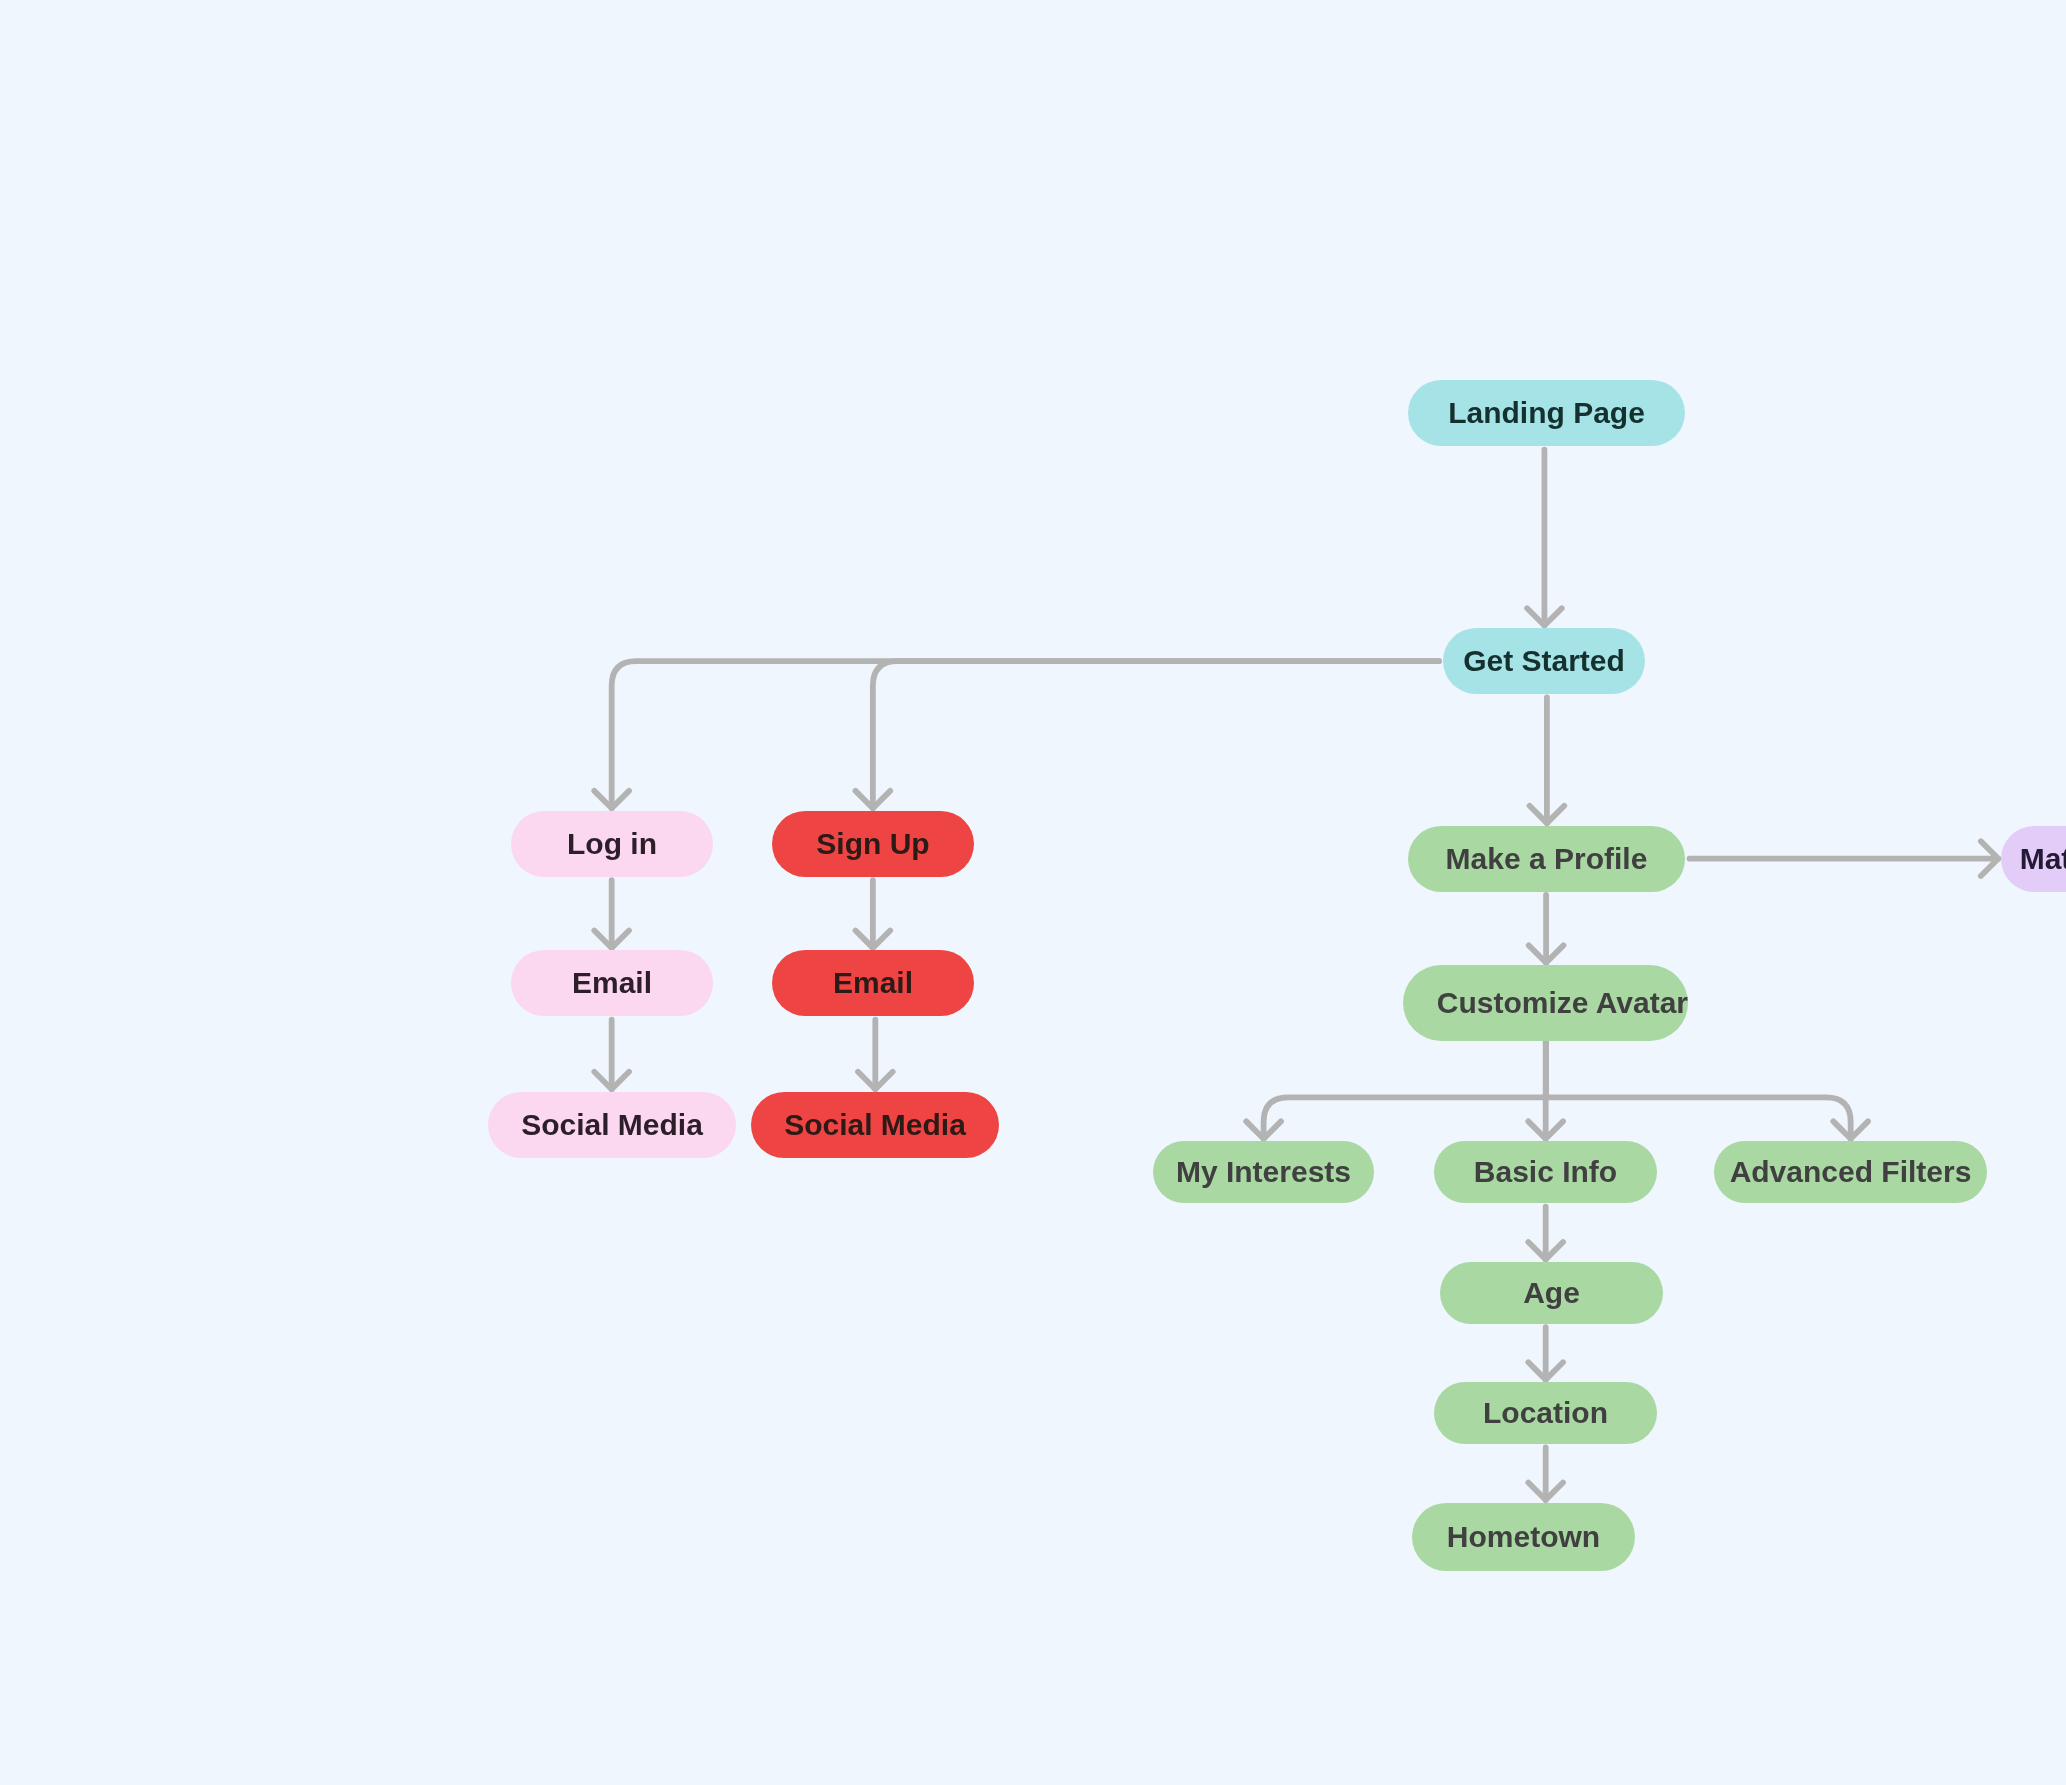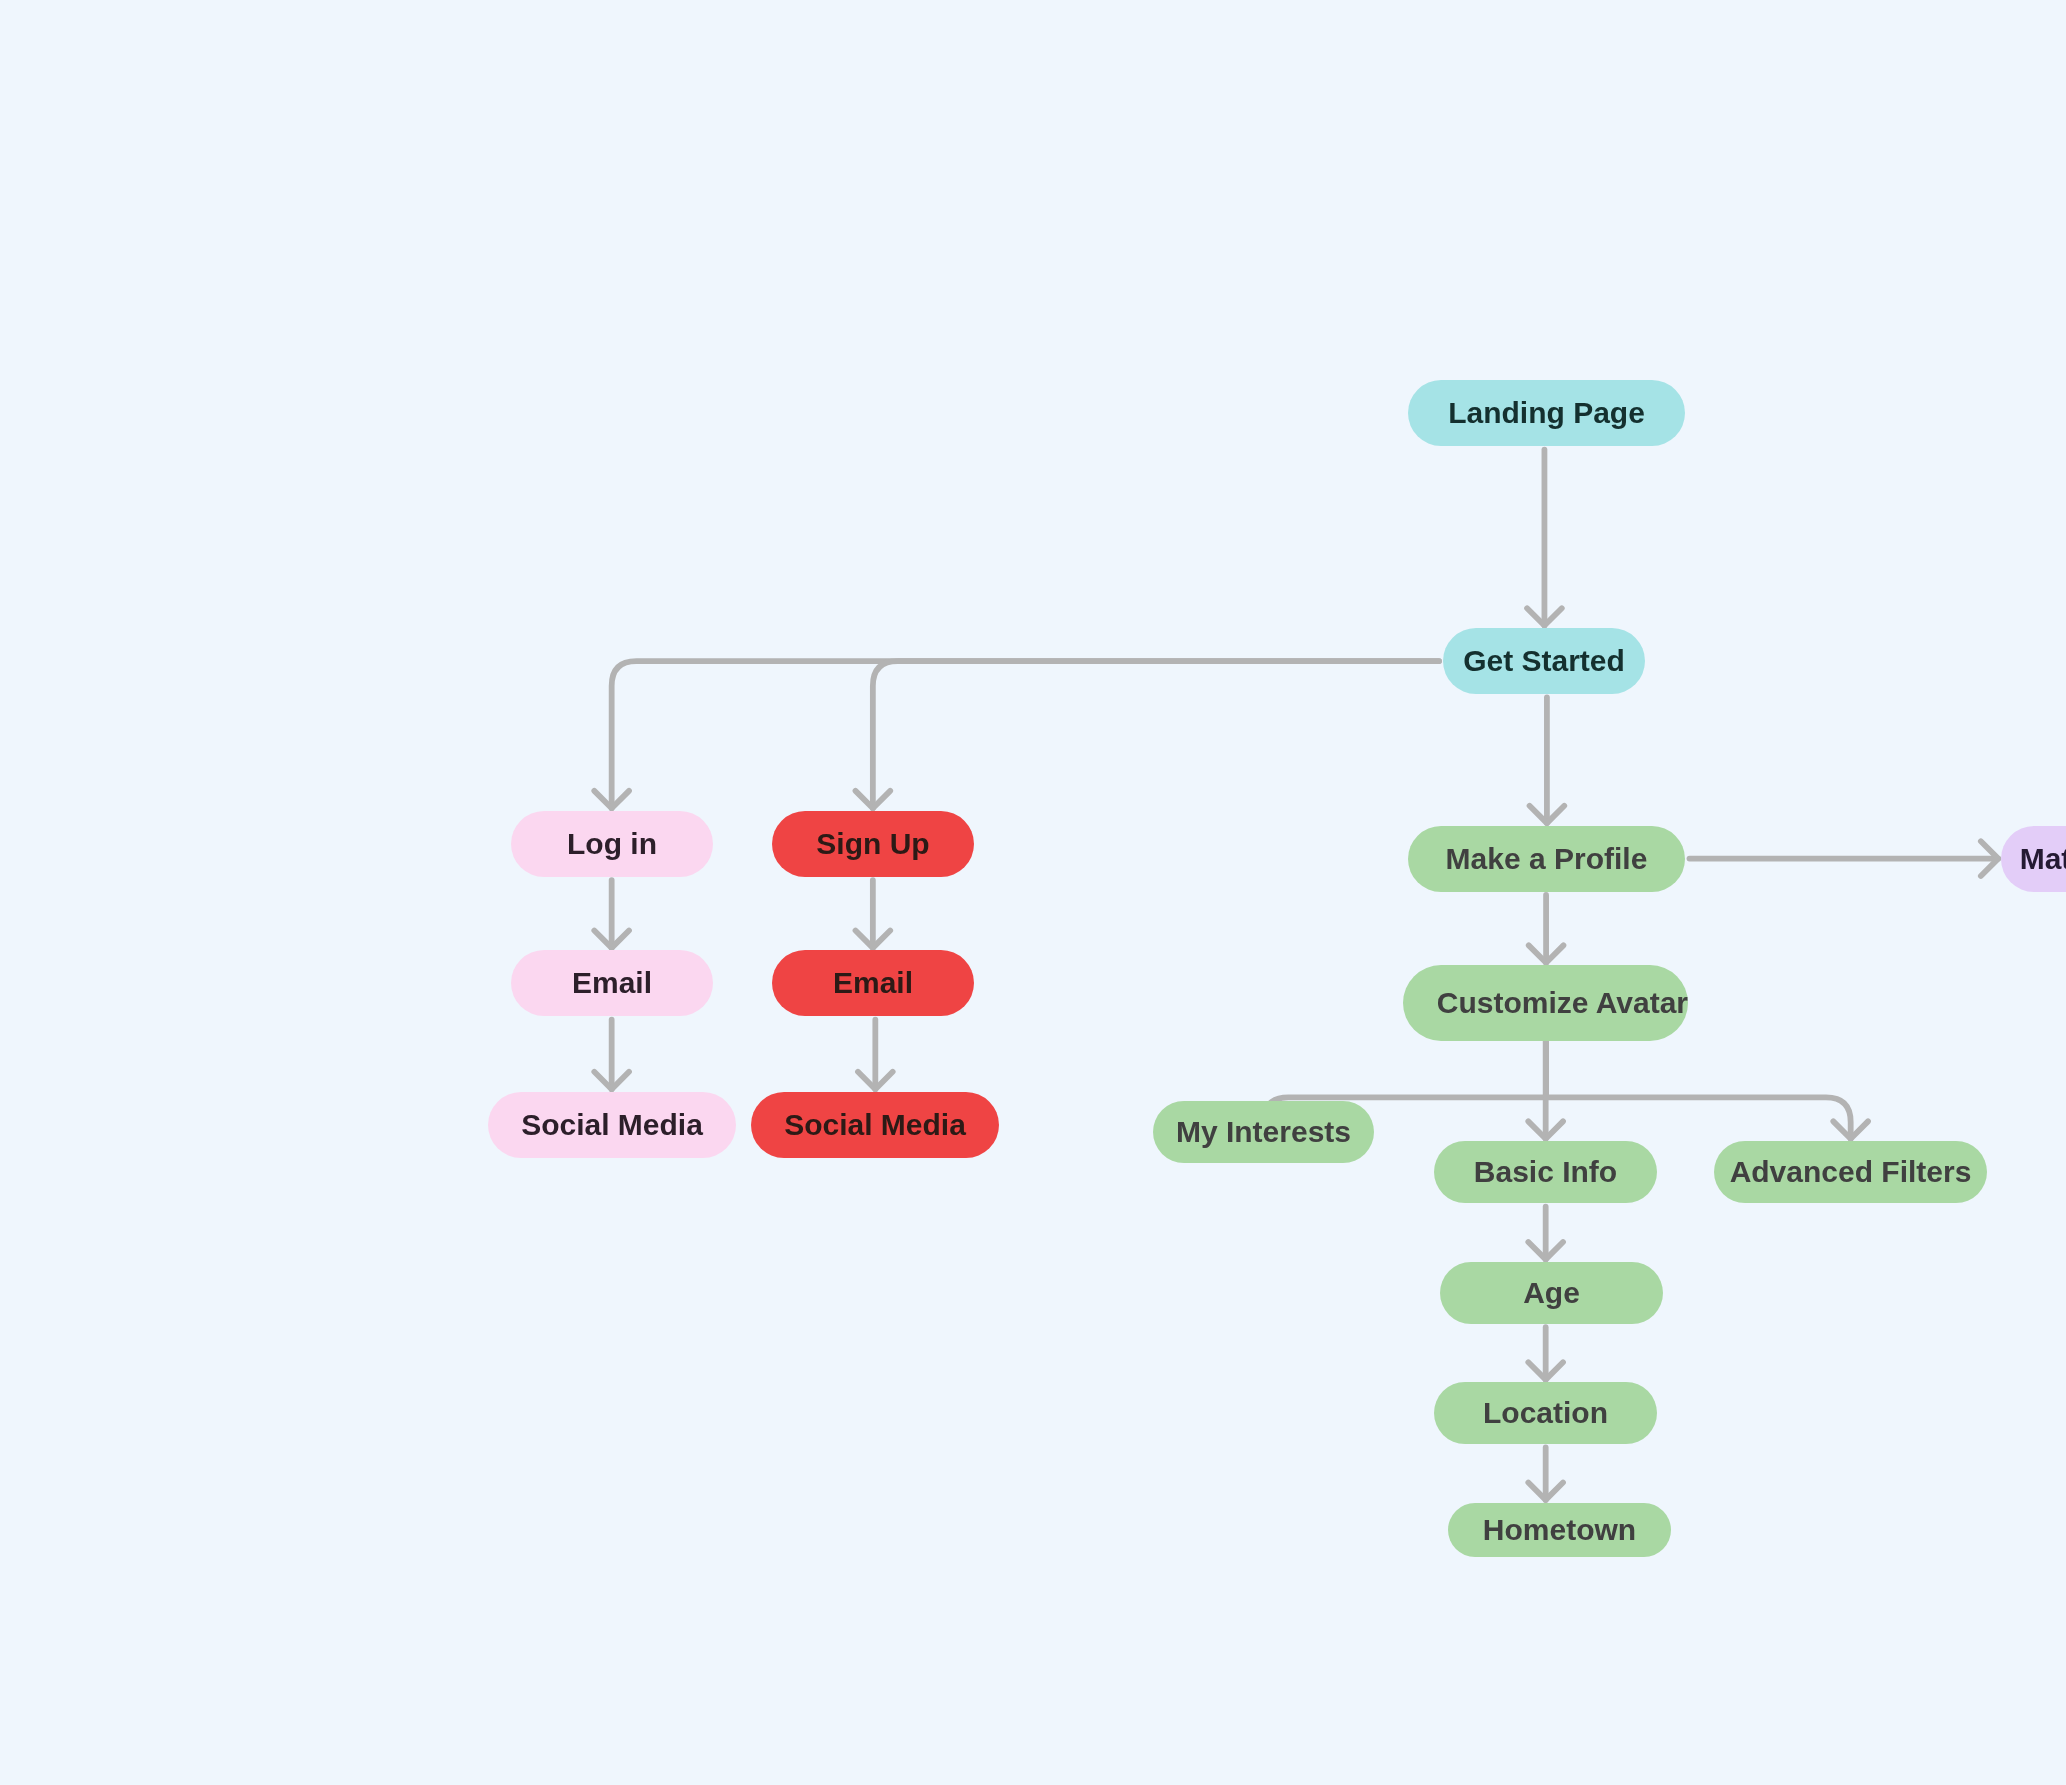--- a/index.html
+++ b/index.html
@@ -115,34 +115,34 @@
       </div>
       <div class="node n-green" style="left: 1408px; top: 826px; width: 277px; height: 66px;">
         <span>Make a Profile</span>
       </div>
       <div class="node n-purple" style="left: 2001px; top: 826px; width: 403px; height: 66px;">
         <span>Matched Events Near You</span>
       </div>
       <div class="node n-green" style="left: 1403px; top: 965px; width: 285px; height: 76px; justify-content: flex-end;">
         <span>Customize Avatar</span>
       </div>
-      <div class="node n-green" style="left: 1153px; top: 1101px; width: 221px; height: 62px;">
+      <div class="node n-green" style="left: 1153px; top: 1141px; width: 221px; height: 62px;">
         <span>My Interests</span>
       </div>
       <div class="node n-green" style="left: 1434px; top: 1141px; width: 223px; height: 62px;">
         <span>Basic Info</span>
       </div>
       <div class="node n-green" style="left: 1714px; top: 1141px; width: 273px; height: 62px;">
         <span>Advanced Filters</span>
       </div>
       <div class="node n-green" style="left: 1440px; top: 1262px; width: 223px; height: 62px;">
         <span>Age</span>
       </div>
       <div class="node n-green" style="left: 1434px; top: 1382px; width: 223px; height: 62px;">
         <span>Location</span>
       </div>
-      <div class="node n-green" style="left: 1448px; top: 1503px; width: 223px; height: 54px;">
+      <div class="node n-green" style="left: 1412px; top: 1503px; width: 223px; height: 68px;">
         <span>Hometown</span>
       </div>
     </div>
 
 </div>
 
 
 </body></html>

